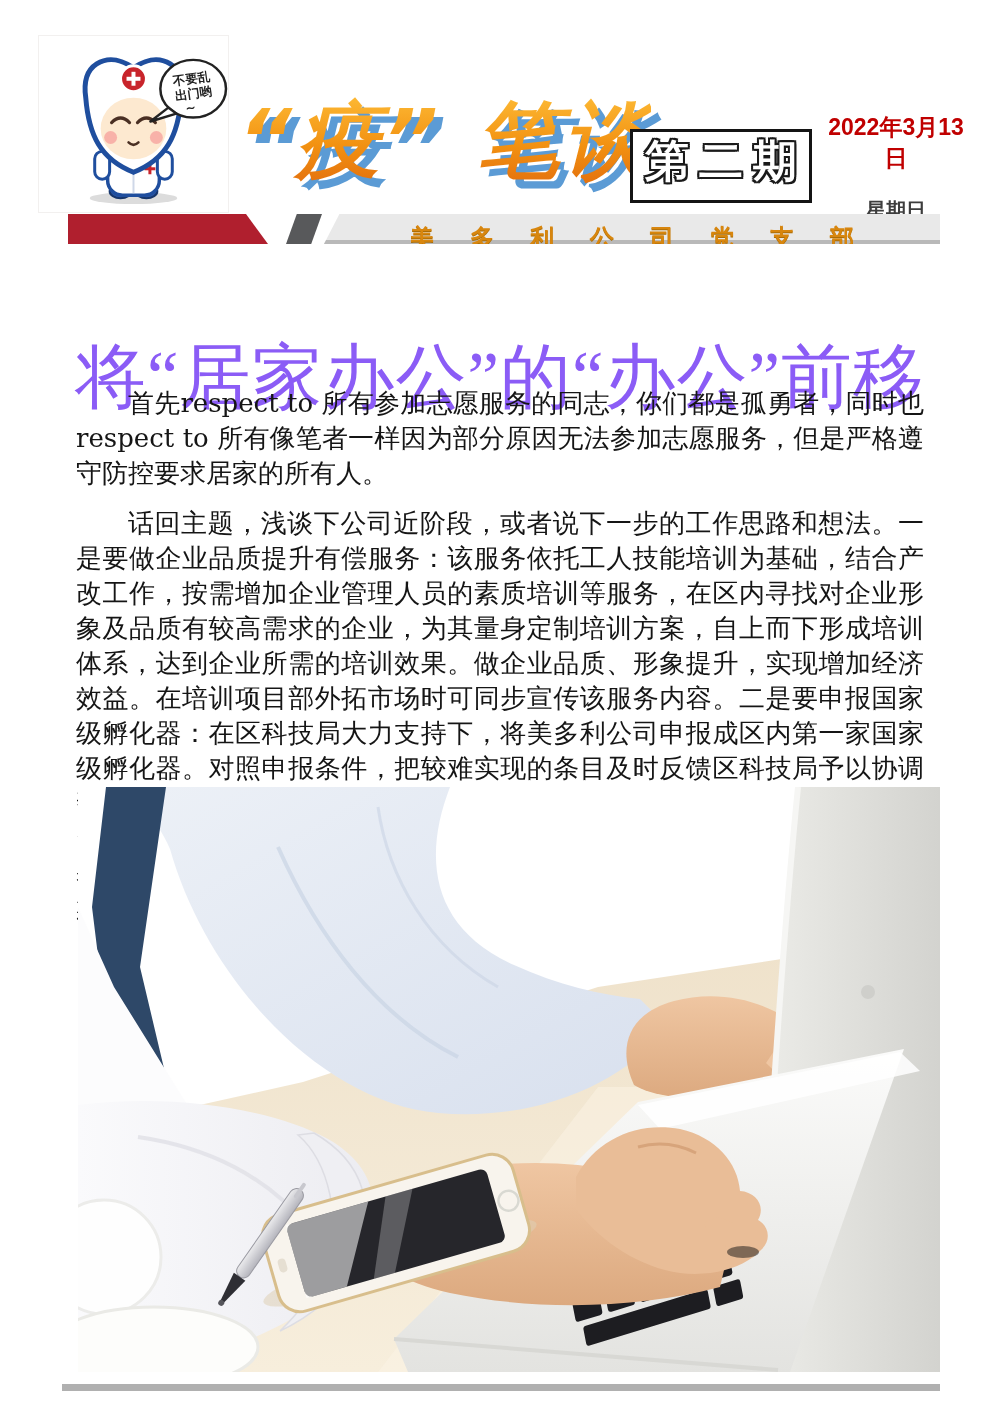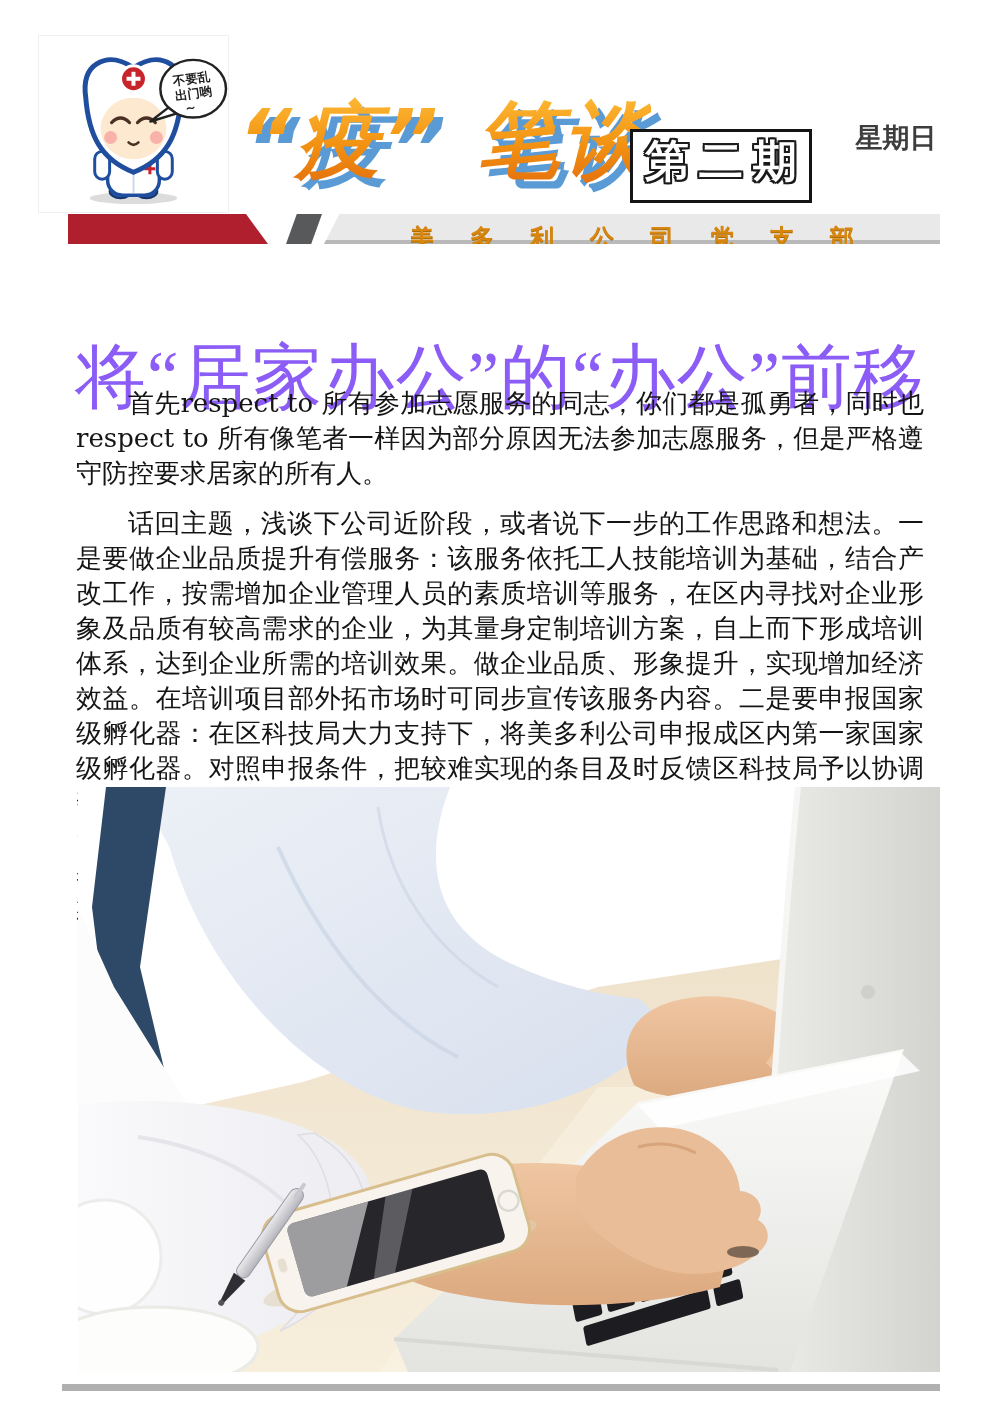--- a/index.html
+++ b/index.html
@@ -36,21 +36,21 @@
   }
   .issue-box span{
     font-size:44px;font-weight:900;letter-spacing:10px;padding-left:10px;color:#ffffff;
     font-family:"DejaVu Sans",sans-serif;
     text-shadow:-2px -2px 0 #1a1a1a,2px -2px 0 #1a1a1a,-2px 2px 0 #1a1a1a,2px 2px 0 #1a1a1a,
                  0 -2px 0 #1a1a1a,0 2px 0 #1a1a1a,-2px 0 0 #1a1a1a,2px 0 0 #1a1a1a;
   }
   
   .date-block{position:absolute;left:818px;top:112px;width:156px;text-align:center;}
   .date-line{font-size:23px;font-weight:900;color:#C00000;font-family:"Liberation Sans",sans-serif;}
-  .weekday-line{font-size:27px;font-weight:700;color:#3D3D3D;margin-top:8px;}
+  .weekday-line{font-size:20px;font-weight:700;color:#3D3D3D;margin-top:23px;}
   
   .divider{position:absolute;left:0;top:214px;width:1000px;height:34px;}
   .div-red{
     position:absolute;left:68px;top:0;width:200px;height:30px;background:#B01F2E;
     clip-path:polygon(0 0,89% 0,100% 100%,0 100%);
   }
   .div-dark{
     position:absolute;left:286px;top:0;width:36px;height:30px;background:#58595B;
     clip-path:polygon(30% 0,100% 0,70% 100%,0 100%);
   }
@@ -130,20 +130,21 @@
     <div class="title-wrap">
       <span class="title-layer title-blue">“疫” 笔谈</span>
       <span class="title-layer title-orange">“疫” 笔谈</span>
     </div>
 
     <div class="issue-box">
       <span>第二期</span>
     </div>
 
     <div class="date-block">
+      <div class="date-line">2022年3月13日</div>
       <div class="weekday-line">星期日</div>
     </div>
   </header>
 
   <div class="divider">
     <div class="div-red"></div>
     <div class="div-dark"></div>
     <div class="div-gray">
       <span>美多利公司党支部</span>
     </div>

